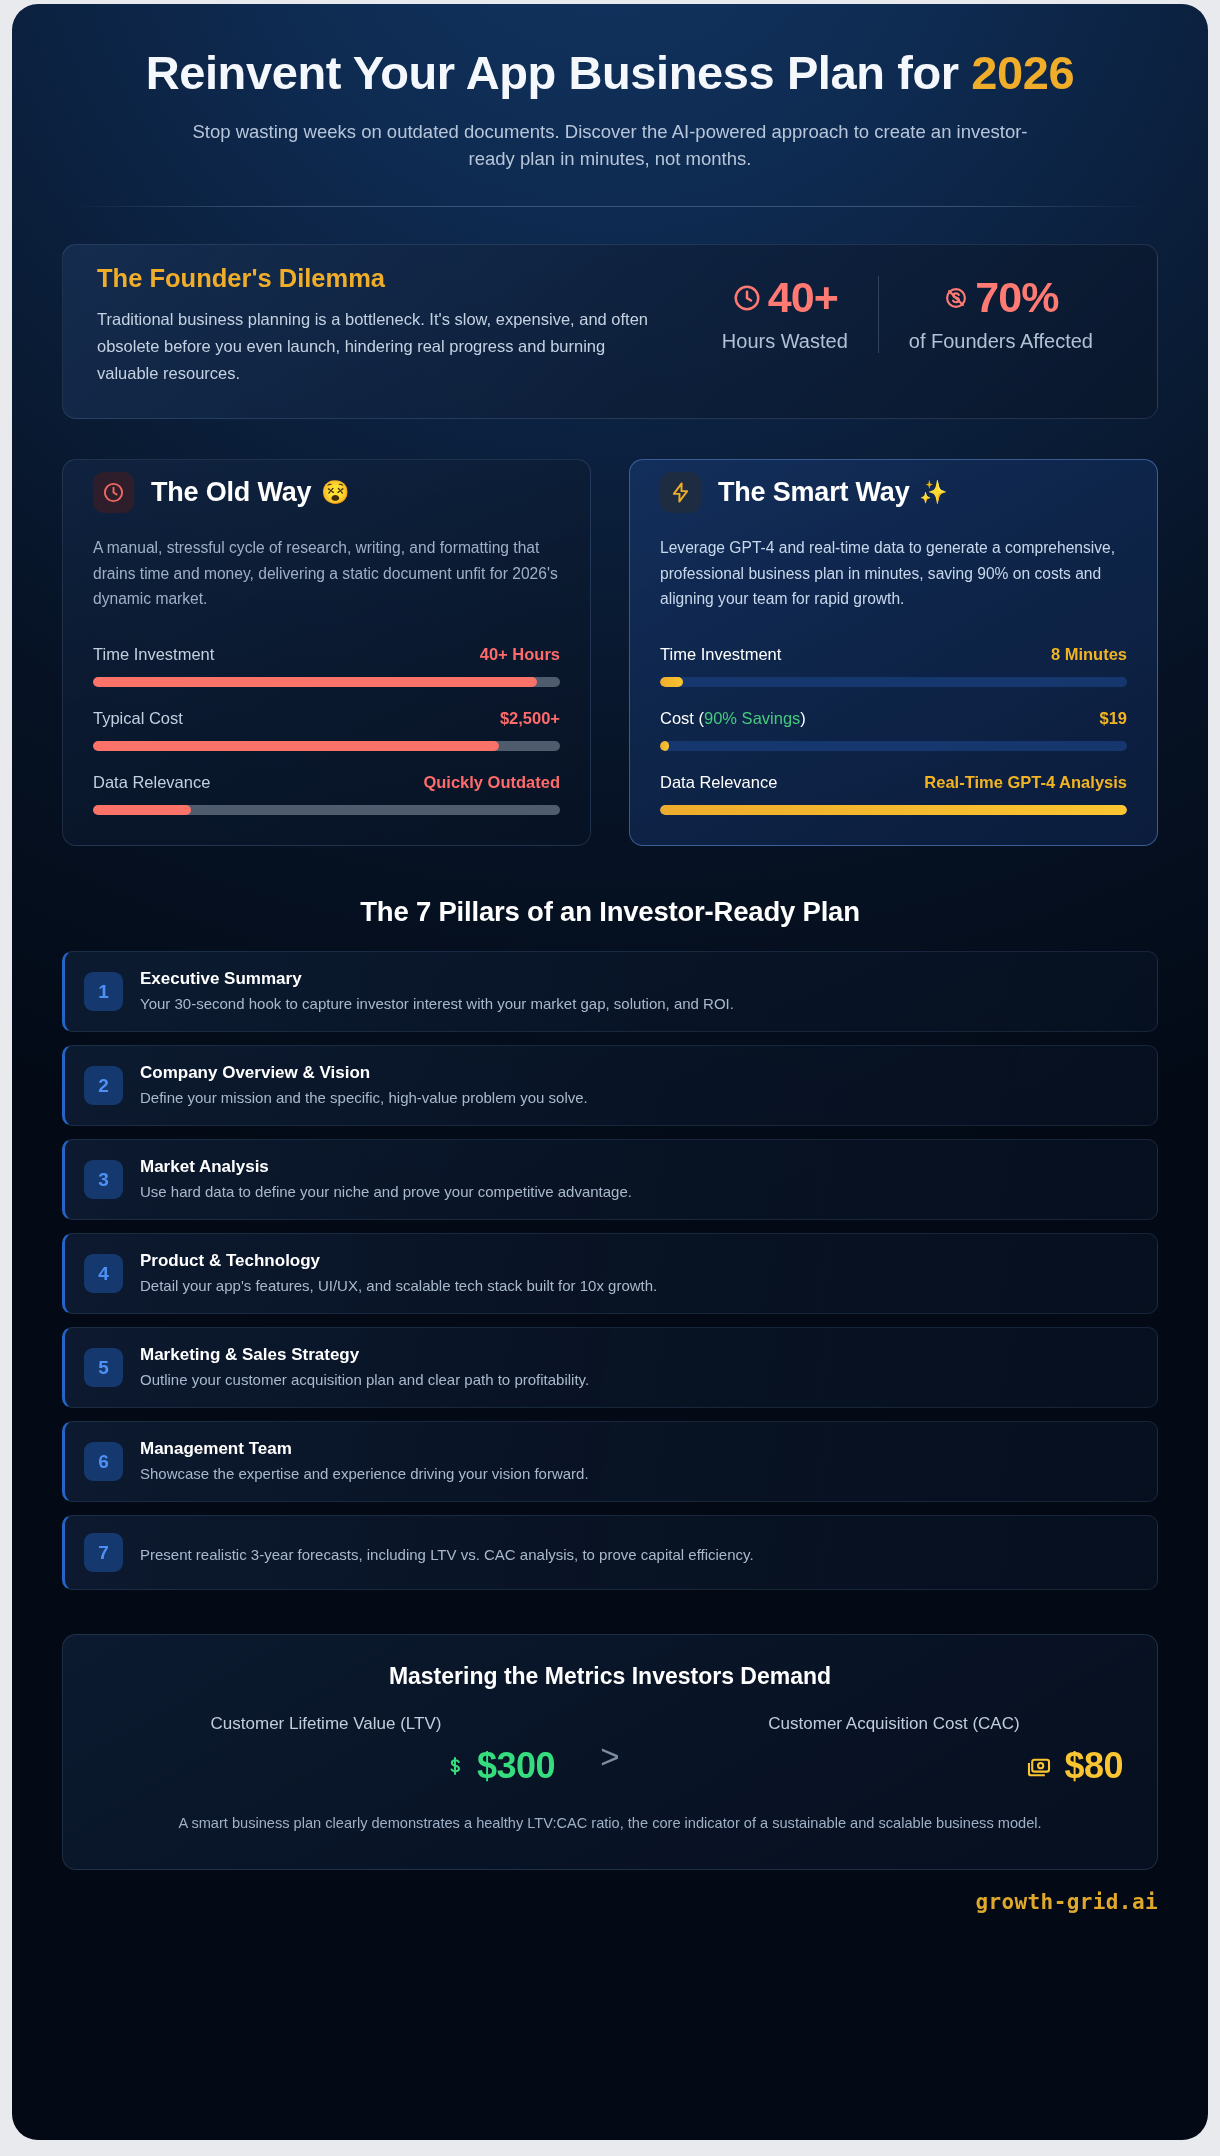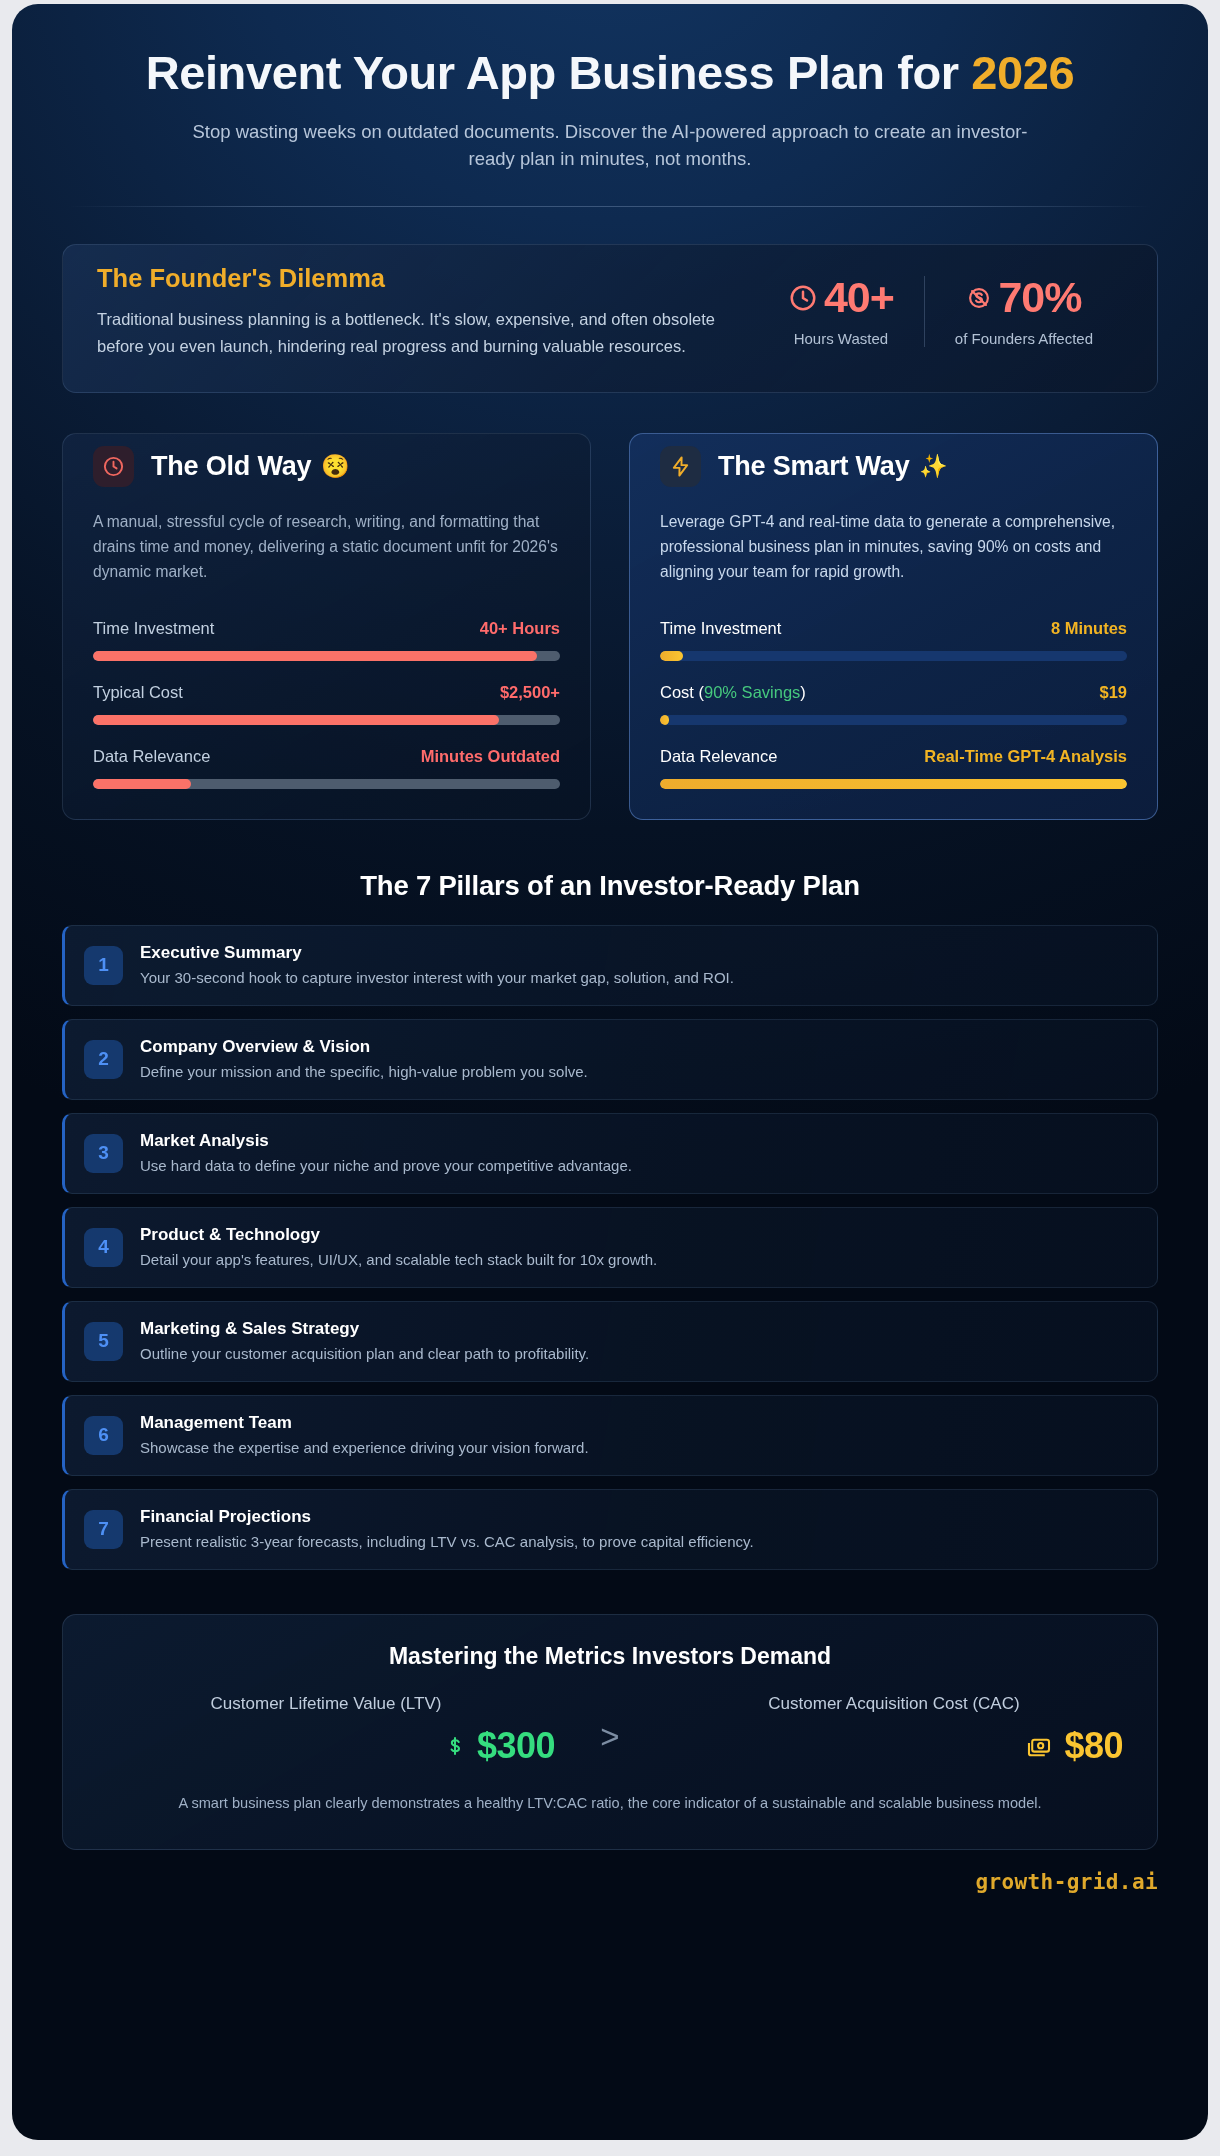--- a/index.html
+++ b/index.html
@@ -84,21 +84,21 @@
 
   .stats { display: flex; align-items: center; flex: 0 0 auto; margin-top: 12px; }
   .stat { text-align: center; padding: 0 30px; }
   .stat + .stat { border-left: 1px solid rgba(140,165,200,0.28); }
   .stat-top {
     display: flex; align-items: center; justify-content: center;
     gap: 6px;
     color: #ff7a72;
   }
   .stat-value { font-size: 43px; font-weight: bold; line-height: 1; letter-spacing: -1px; }
-  .stat-label { margin-top: 11px; font-size: 15px; color: #b2c1d4; }
+  .stat-label { margin-top: 11px; font-size: 20px; color: #b2c1d4; }
   .ico { display: inline-flex; align-items: center; justify-content: center; }
 
   
   .compare {
     margin: 40px 50px 0 50px;
     display: flex;
     gap: 38px;
   }
   .ccard {
     flex: 1 1 0;
@@ -329,21 +329,21 @@
             <span class="metric-name">Typical Cost</span>
             <span class="metric-val">$2,500+</span>
           </div>
           <div class="track">
                 <div class="fill" style="width: 87%;"></div>
               </div>
         </div>
         <div class="metric">
           <div class="metric-row">
             <span class="metric-name">Data Relevance</span>
-            <span class="metric-val">Minutes Outdated</span>
+            <span class="metric-val">Quickly Outdated</span>
           </div>
           <div class="track">
                 <div class="fill" style="width: 21%;"></div>
               </div>
         </div>
       </div>
     </div>
 
     <div class="ccard smart">
       <div class="chead">
@@ -432,21 +432,20 @@
     <div class="pillar">
       <div class="pnum">6</div>
       <div class="ptext">
         <div class="pname">Management Team</div>
         <div class="pdesc">Showcase the expertise and experience driving your vision forward.</div>
       </div>
     </div>
     <div class="pillar">
       <div class="pnum">7</div>
       <div class="ptext">
-        <div class="pname">Financial Projections</div>
         <div class="pdesc">Present realistic 3-year forecasts, including LTV vs. CAC analysis, to prove capital efficiency.</div>
       </div>
     </div>
   </div>
 
   <div class="mcard">
     <div class="mcard-title">Mastering the Metrics Investors Demand</div>
     <div class="mrow">
       <div class="mcol">
         <div class="mlabel">Customer Lifetime Value (LTV)</div>

